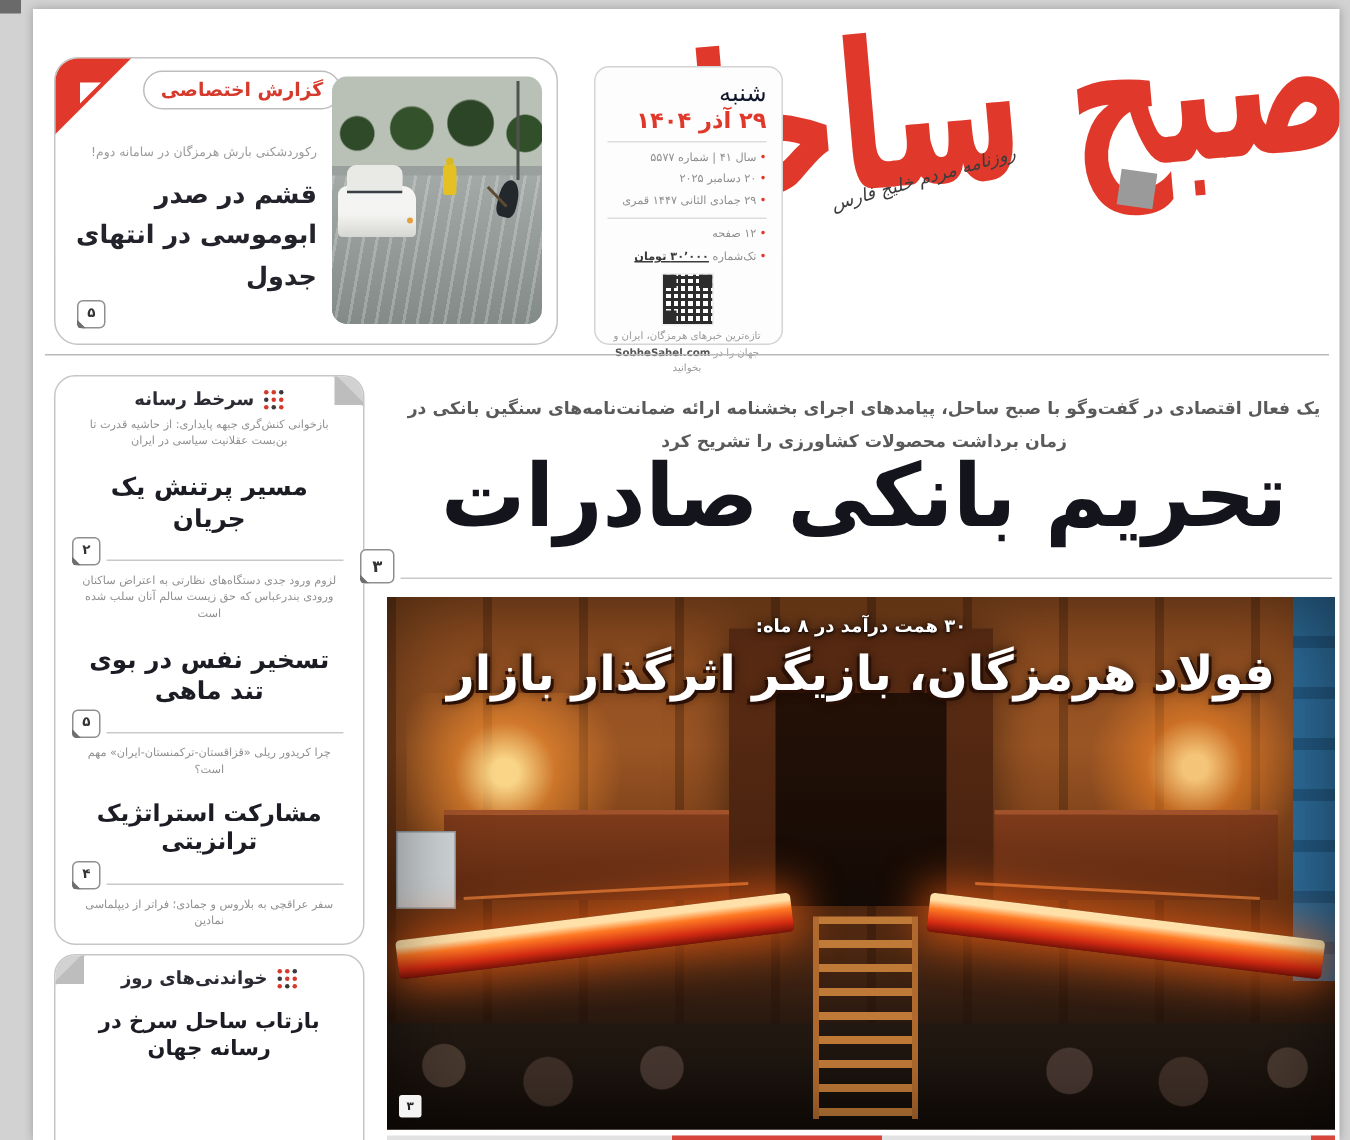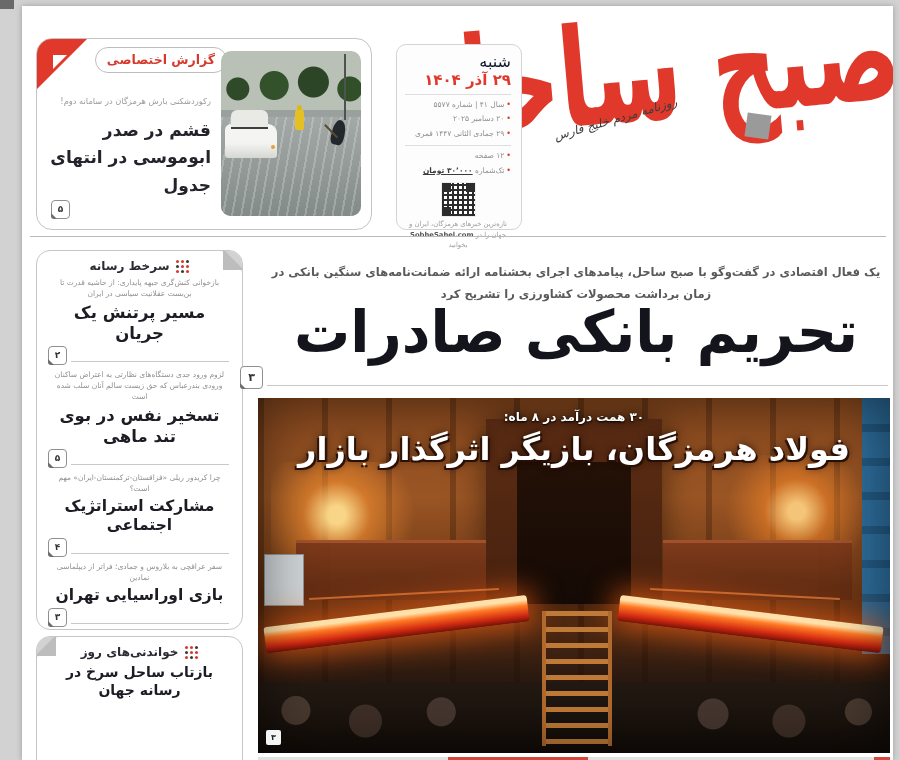--- a/index.html
+++ b/index.html
@@ -116,21 +116,21 @@
   .fold-curl-tr{top:-2px;right:-2px;border-bottom:21px solid #bdbdbd;border-right:21px solid transparent;}
   .fold-cut-tl{top:-2px;left:-2px;border-top:24px solid #d2d2d2;border-right:24px solid transparent;}
   .fold-curl-tl{top:-2px;left:-2px;border-bottom:21px solid #bdbdbd;border-left:21px solid transparent;}
   .sec-head{display:flex;align-items:center;justify-content:center;gap:6px;margin:0 0 2px 0;}
   .sec-title{font-size:12px;font-weight:bold;color:#2b2b33;}
   .dots{position:relative;width:14px;height:14px;flex:0 0 14px;}
   .dots i{position:absolute;left:1px;top:1px;width:3px;height:3px;border-radius:50%;background:#d63a2c;display:block;
     box-shadow:5px 0 0 #d63a2c,10px 0 0 #3a3a3a,0 5px 0 #3a3a3a,5px 5px 0 #d63a2c,10px 5px 0 #d63a2c,0 10px 0 #d63a2c,5px 10px 0 #3a3a3a,10px 10px 0 #d63a2c;}
   .it{margin-top:5px;}
   .it .k{font-size:7.5px;color:#909090;text-align:center;line-height:1.45;}
-  .it .h{font-size:16.5px;font-weight:bold;color:#1c1d24;text-align:center;line-height:1.28;margin-top:2px;}
+  .it .h{font-size:16.5px;font-weight:bold;color:#1c1d24;text-align:center;line-height:1.28;margin-top:14px;}
   .it .h.md{font-size:15.5px;}
   .it .h.sm{font-size:14px;}
   
   .lead-kicker{position:absolute;left:240px;top:256px;width:628px;text-align:center;
     font-size:11.5px;color:#5a5a5a;line-height:1.9;font-weight:bold;}
   .lead-h{position:absolute;left:240px;top:292px;width:628px;text-align:center;
     font-size:56px;font-weight:900;color:#14141c;line-height:1.2;transform:scaleY(1.04);white-space:nowrap;}
   .lead-tagwrap{position:absolute;left:218px;top:360px;width:650px;display:flex;direction:ltr;align-items:flex-end;}
   
   .photo{
@@ -267,21 +267,21 @@
       <div class="k">لزوم ورود جدی دستگاه‌های نظارتی به اعتراض ساکنان ورودی بندرعباس که حق زیست سالم آنان سلب شده است</div>
       <div class="h">تسخیر نفس در بوی تند ماهی</div>
       <div class="tagrow">
         <span class="tag">۵</span>
         <span class="tagline"></span>
       </div>
     </div>
 
     <div class="it">
       <div class="k">چرا کریدور ریلی «قزاقستان-ترکمنستان-ایران» مهم است؟</div>
-      <div class="h md">مشارکت استراتژیک اجتماعی</div>
+      <div class="h md">مشارکت استراتژیک ترانزیتی</div>
       <div class="tagrow">
         <span class="tag">۴</span>
         <span class="tagline"></span>
       </div>
     </div>
 
     <div class="it">
       <div class="k">سفر عراقچی به بلاروس و جمادی؛ فراتر از دیپلماسی نمادین</div>
       <div class="h md">بازی اوراسیایی تهران</div>
       <div class="tagrow">

